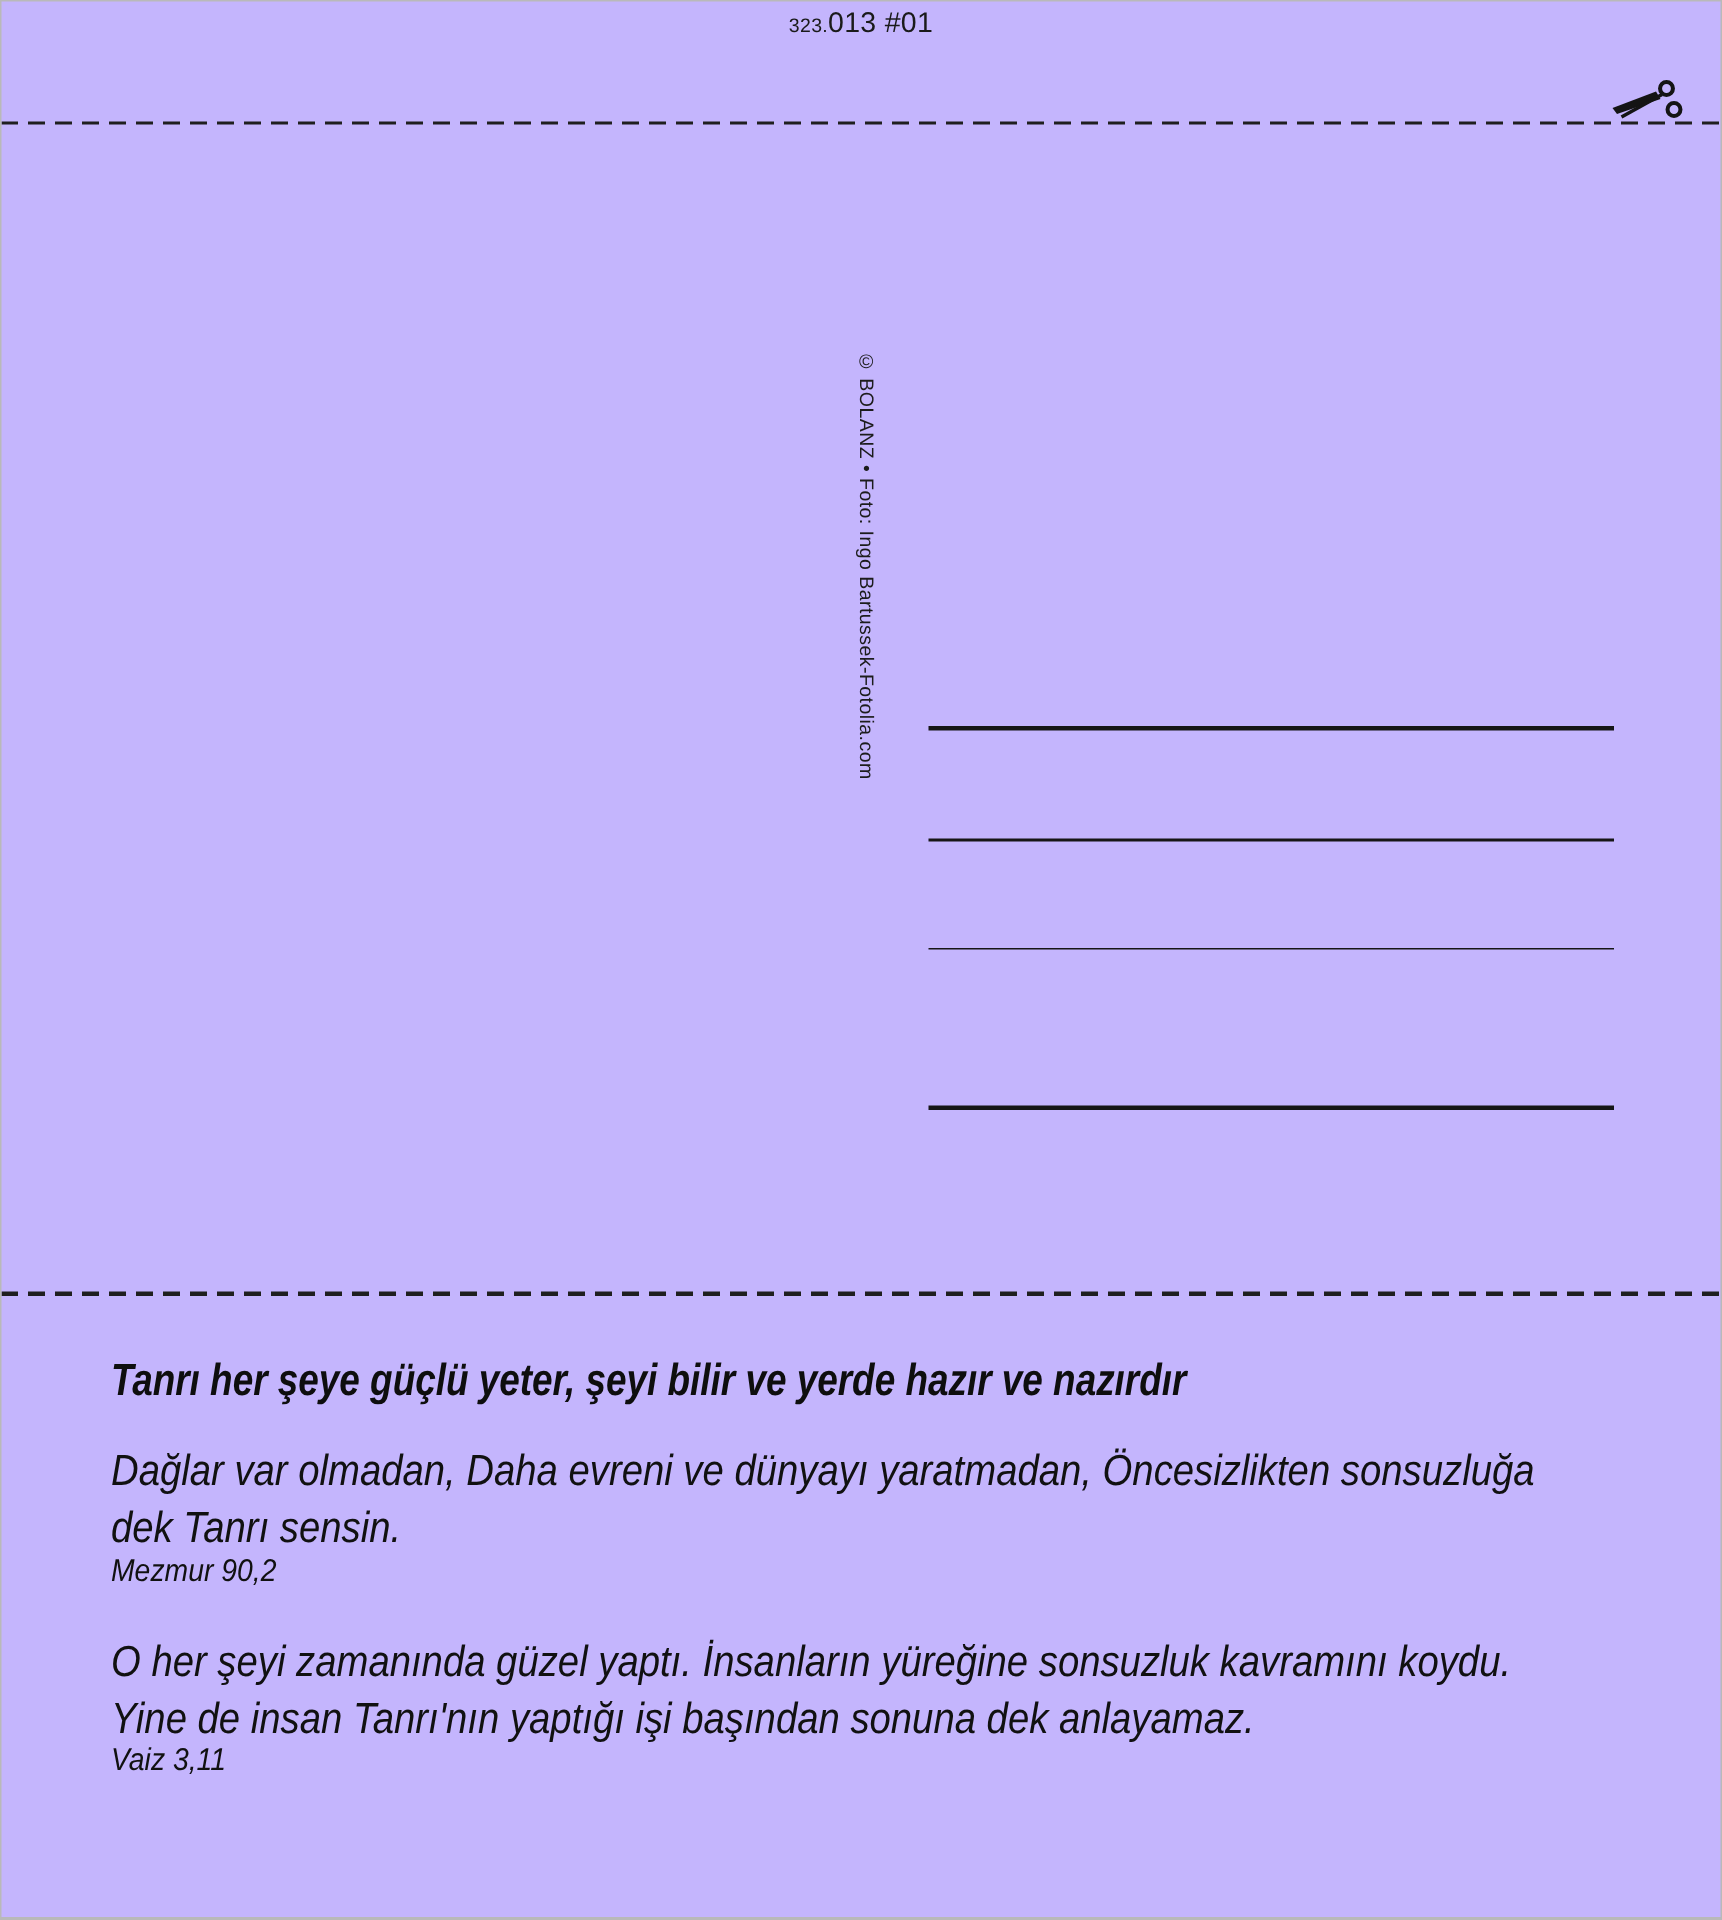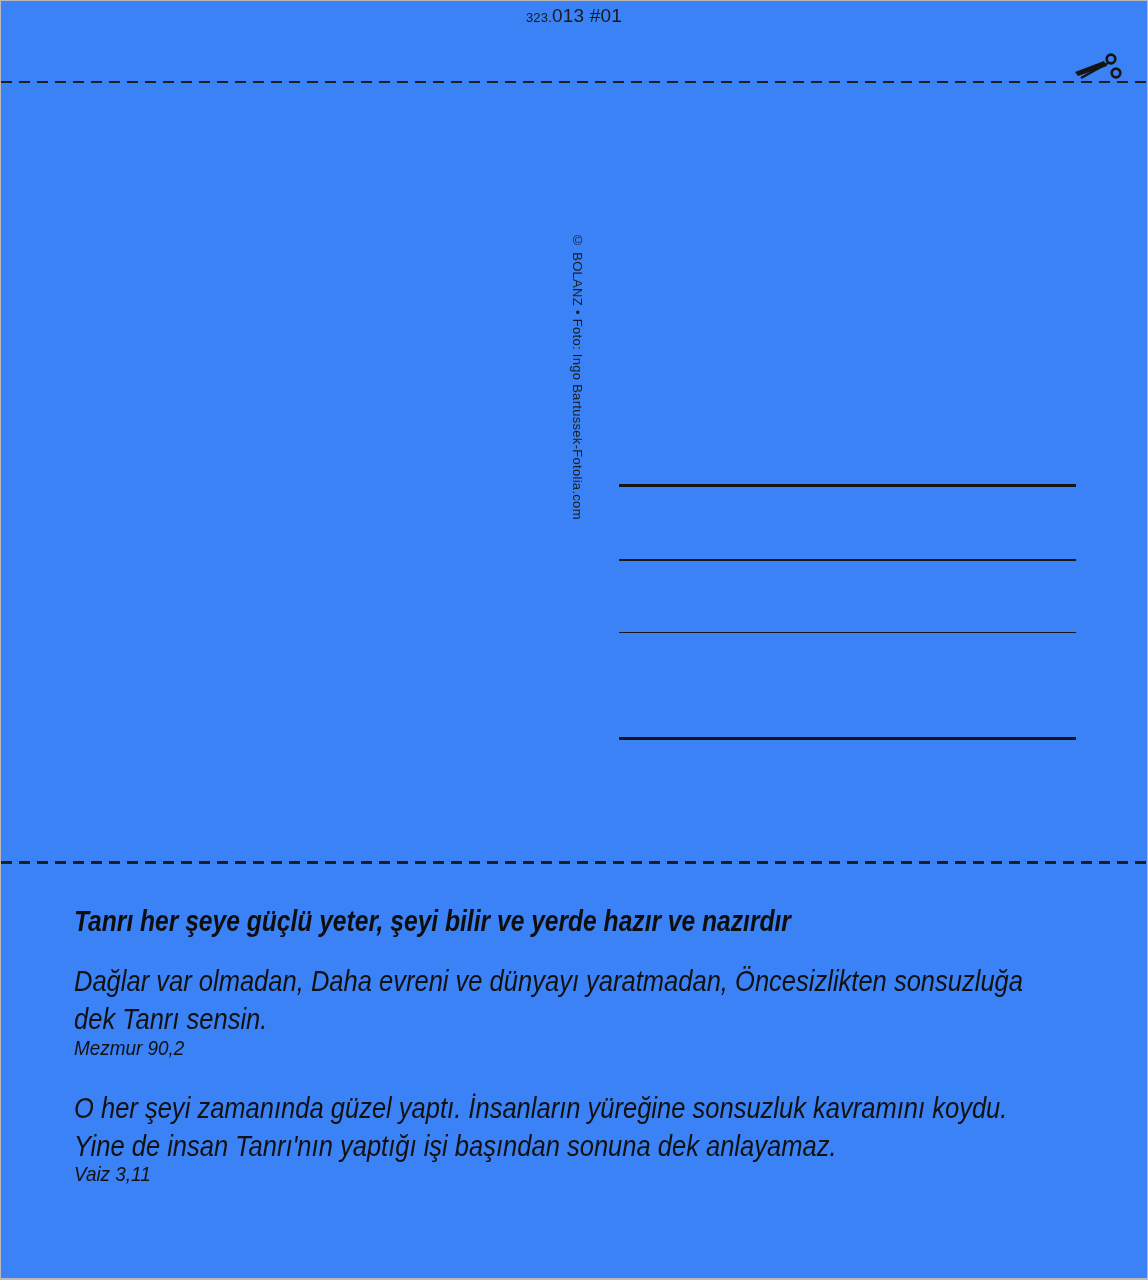--- a/index.html
+++ b/index.html
@@ -3,21 +3,21 @@
 <meta charset="utf-8">
 <style>
   html, body { margin: 0; padding: 0; background: #ffffff; }
   .page {
     position: relative;
     width: 1148px;
     height: 1280px;
     box-sizing: border-box;
     border: 1px solid #b9b9b9;
     border-bottom-width: 2px;
-    background: #3b82f6;
+    background: #c4b5fd;
     color: #141414;
     font-family: "Liberation Sans", sans-serif;
     overflow: hidden;
   }
 
   
   .sheet-code {
     position: absolute;
     top: 4px; left: 0; right: 0;
     text-align: center;

